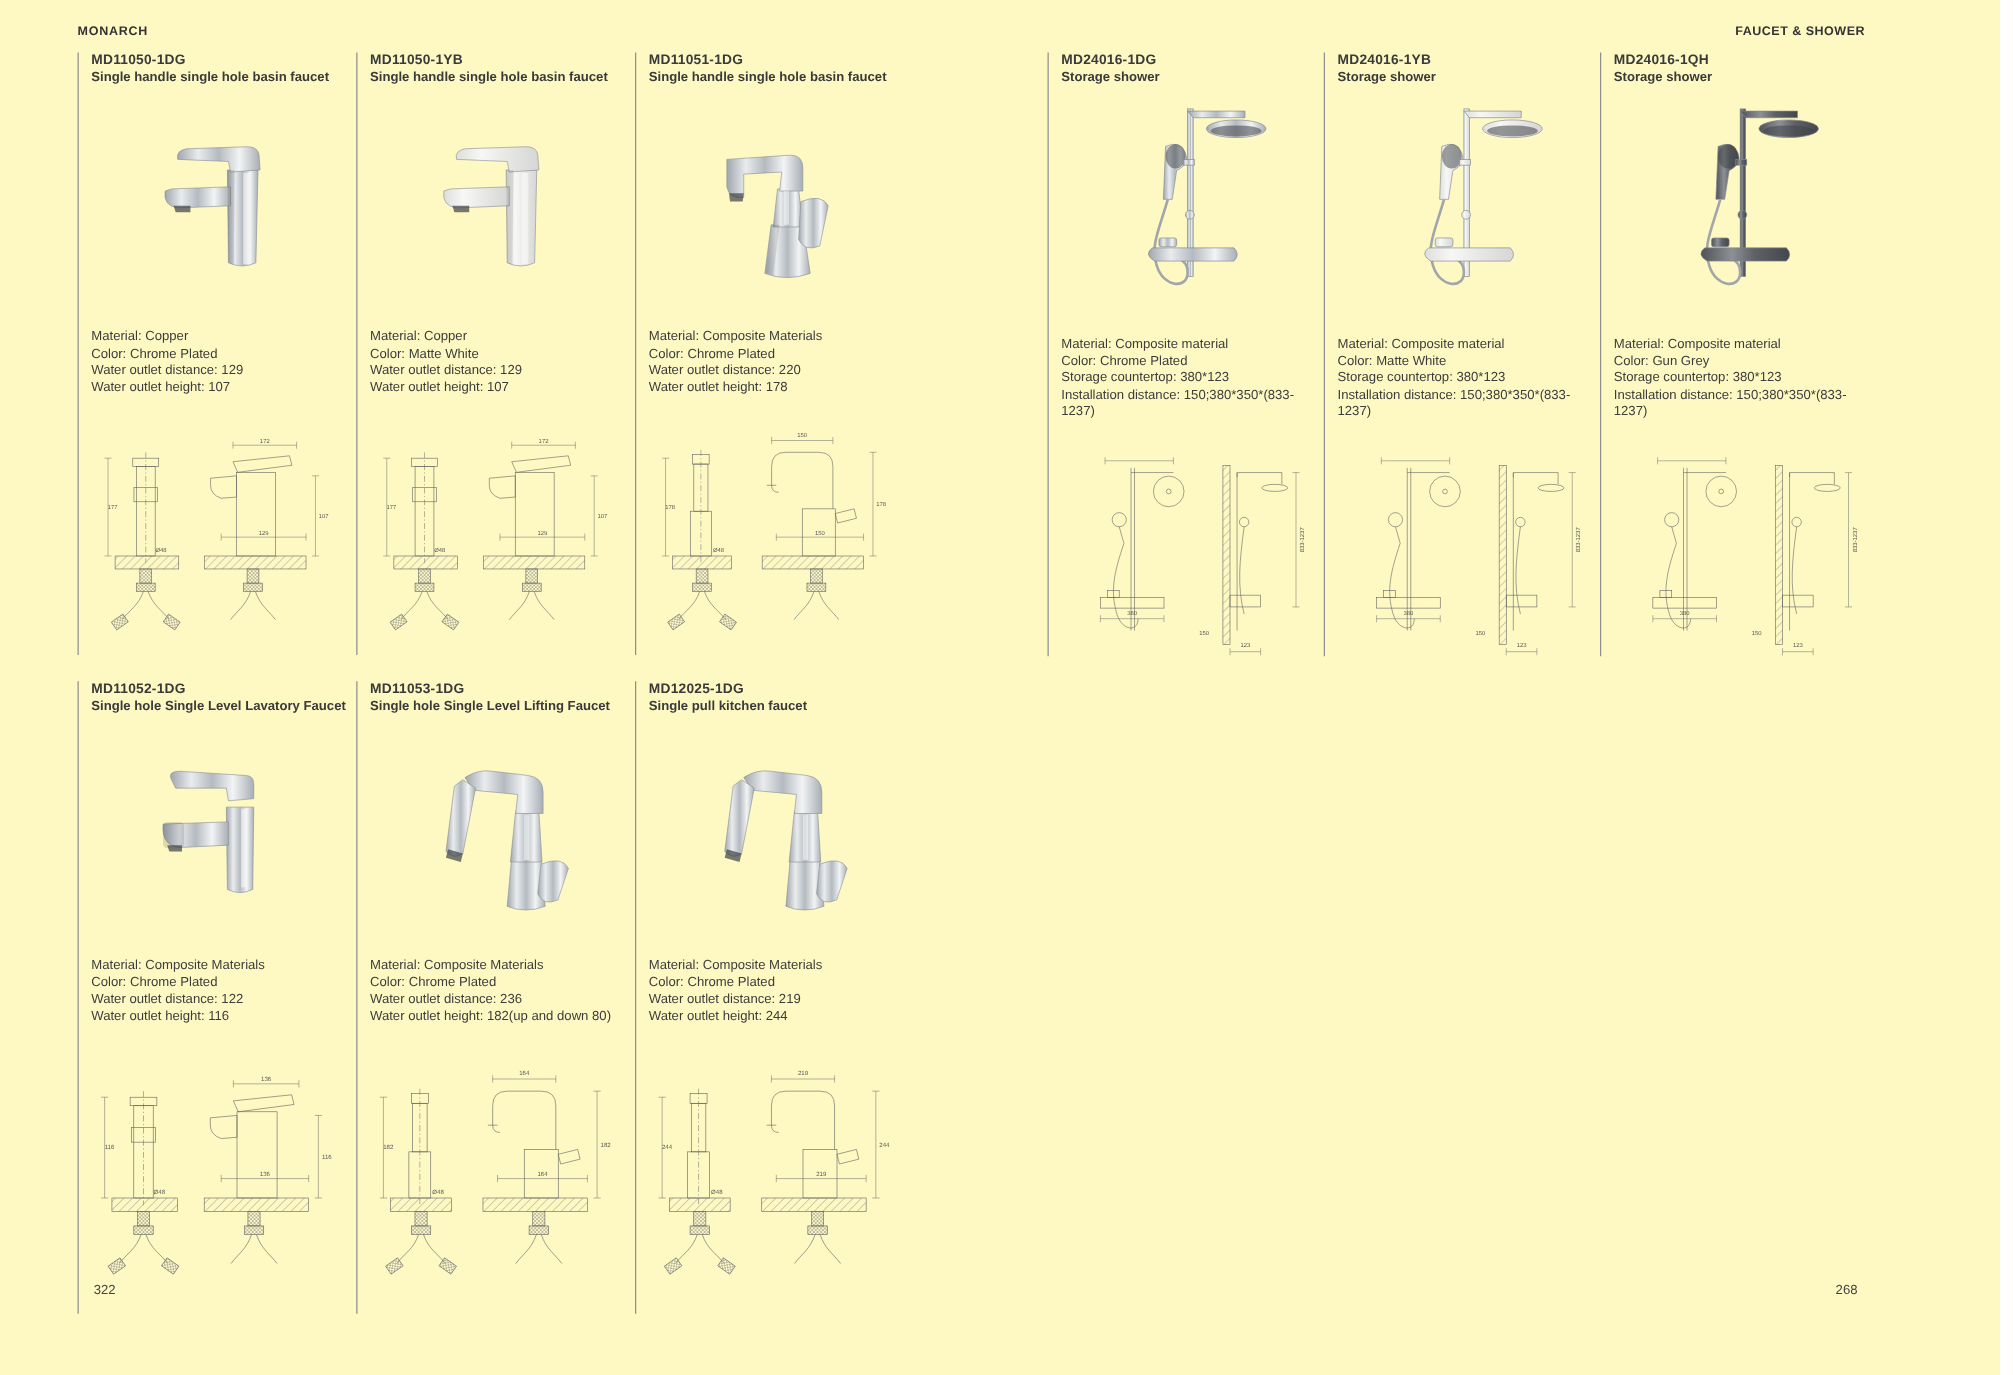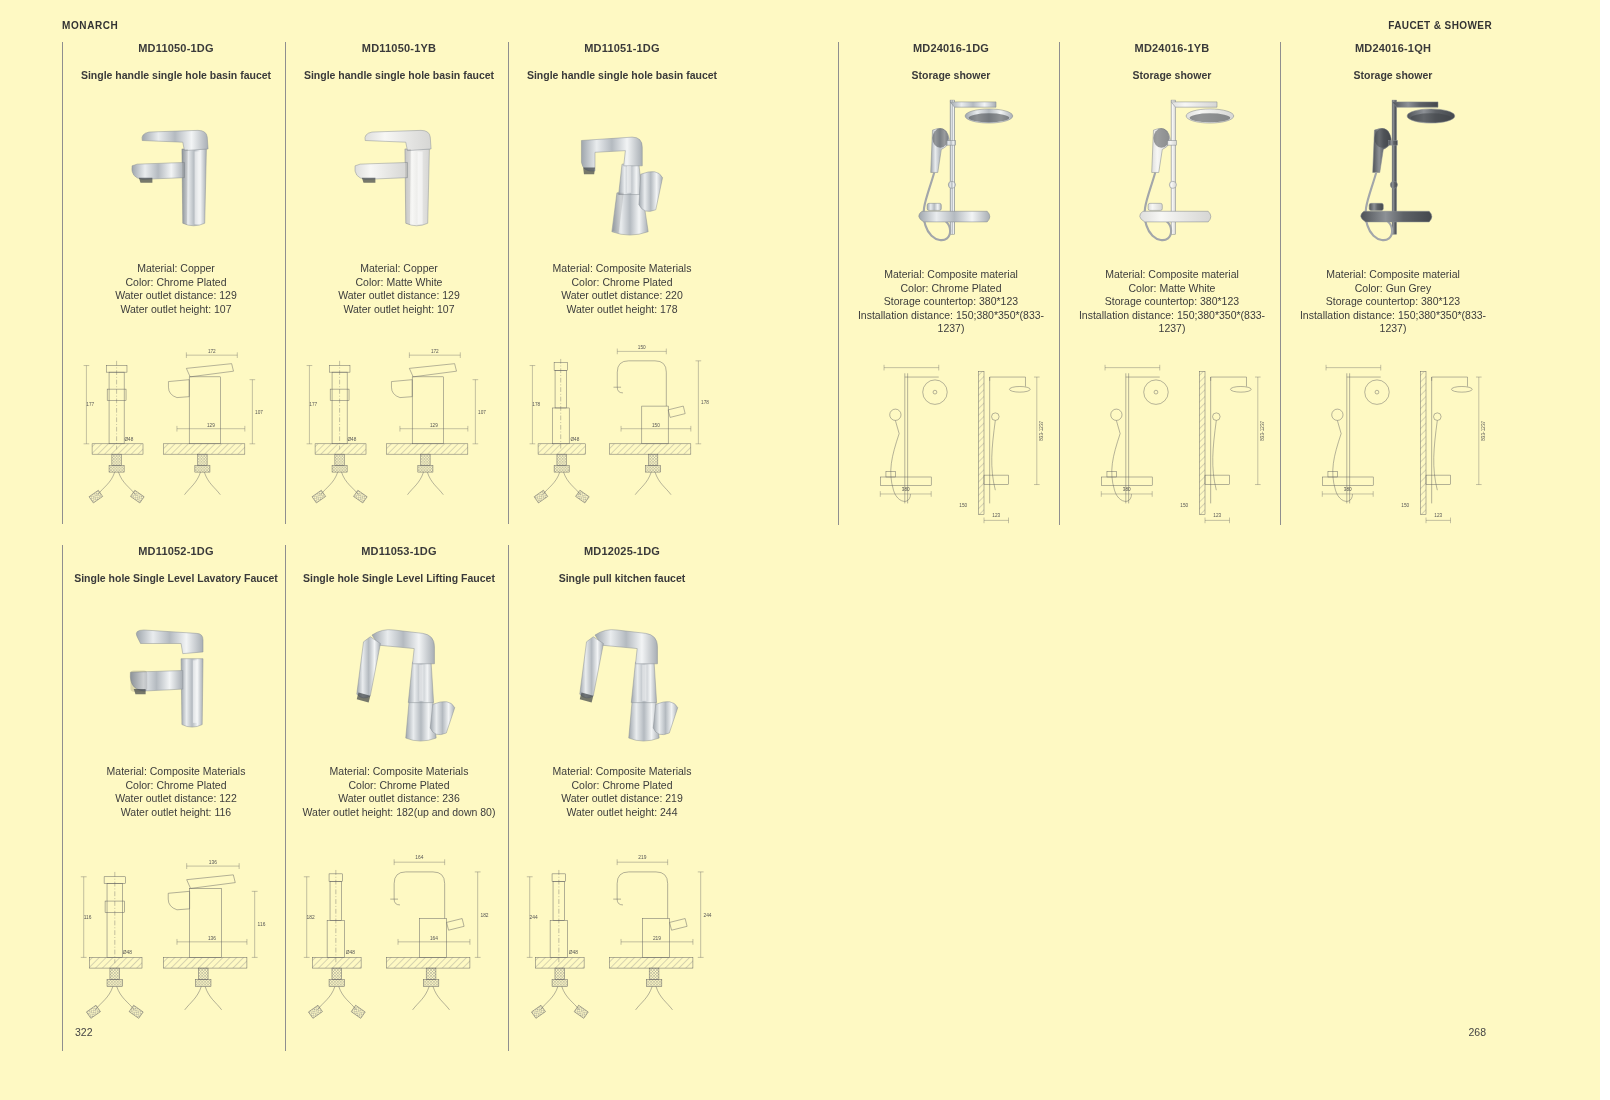--- a/index.html
+++ b/index.html
@@ -5,39 +5,39 @@
   html,body{margin:0;padding:0;background:#ffffff;}
   body{font-family:"Liberation Sans",sans-serif;color:#3c3c3c;-webkit-font-smoothing:antialiased;}
   #canvas{position:relative;width:1600px;height:1100px;background:#fef9c3;overflow:hidden;}
 
   .brand{position:absolute;left:62px;top:20px;font-size:10px;font-weight:700;letter-spacing:.6px;color:#333;}
   .section{position:absolute;right:108px;top:20px;font-size:10px;font-weight:700;letter-spacing:.4px;color:#333;margin-left:44px;}
   .pageno{position:absolute;top:1026px;font-size:10.5px;font-weight:500;color:#444;}
   .pageno.left{left:75px;}
   .pageno.right{right:114px;}
 
-  .row{position:absolute;display:flex;align-items:flex-start;text-align:center;}
+  .row{position:absolute;display:flex;align-items:flex-start;}
   #row-l1{left:62px;top:42px;}
   #row-l2{left:62px;top:545px;}
   #row-r{left:838px;top:42px;}
 
   .card{position:relative;width:223px;box-sizing:border-box;border-left:1px solid #8f8f8f;padding:0 6px 0 10px;}
   #row-l1 .card{height:482px;}
   #row-l2 .card{height:506px;}
   #row-r  .card{width:221px;height:483px;}
 
   .model{font-size:11px;font-weight:700;letter-spacing:.2px;color:#3a3a3a;line-height:13px;}
-  .pname{font-size:10.5px;font-weight:700;color:#3a3a3a;line-height:13px;margin-top:14px;}
+  .pname{font-size:10.5px;font-weight:700;color:#3a3a3a;line-height:13px;margin-top:1px;}
 
   .photo{height:168px;margin-top:12px;display:flex;align-items:center;justify-content:center;}
   .photo-svg{width:152px;height:127px;}
   .card.ph-shower .photo{height:184px;margin-top:2px;}
   .card.ph-shower .photo-svg{width:150px;height:178px;}
 
-  .specs{margin:0 0 0 0;padding:0;list-style:none;font-size:10.5px;line-height:13.6px;font-weight:400;color:#3c3c3c;}
+  .specs{margin:14px 0 0 0;padding:0;list-style:none;font-size:10.5px;line-height:13.6px;font-weight:400;color:#3c3c3c;}
 
   .tdwrap{margin-top:16px;display:flex;justify-content:center;}
   #row-l2 .tdwrap{margin-top:20px;}
   .tdraw{width:198px;height:184px;}
   #row-l2 .tdraw{width:204px;height:196px;}
   .dim{font-size:5px;fill:#555;text-anchor:middle;font-family:"Liberation Sans",sans-serif;}
 </style>
 </head>
 <body>
 

